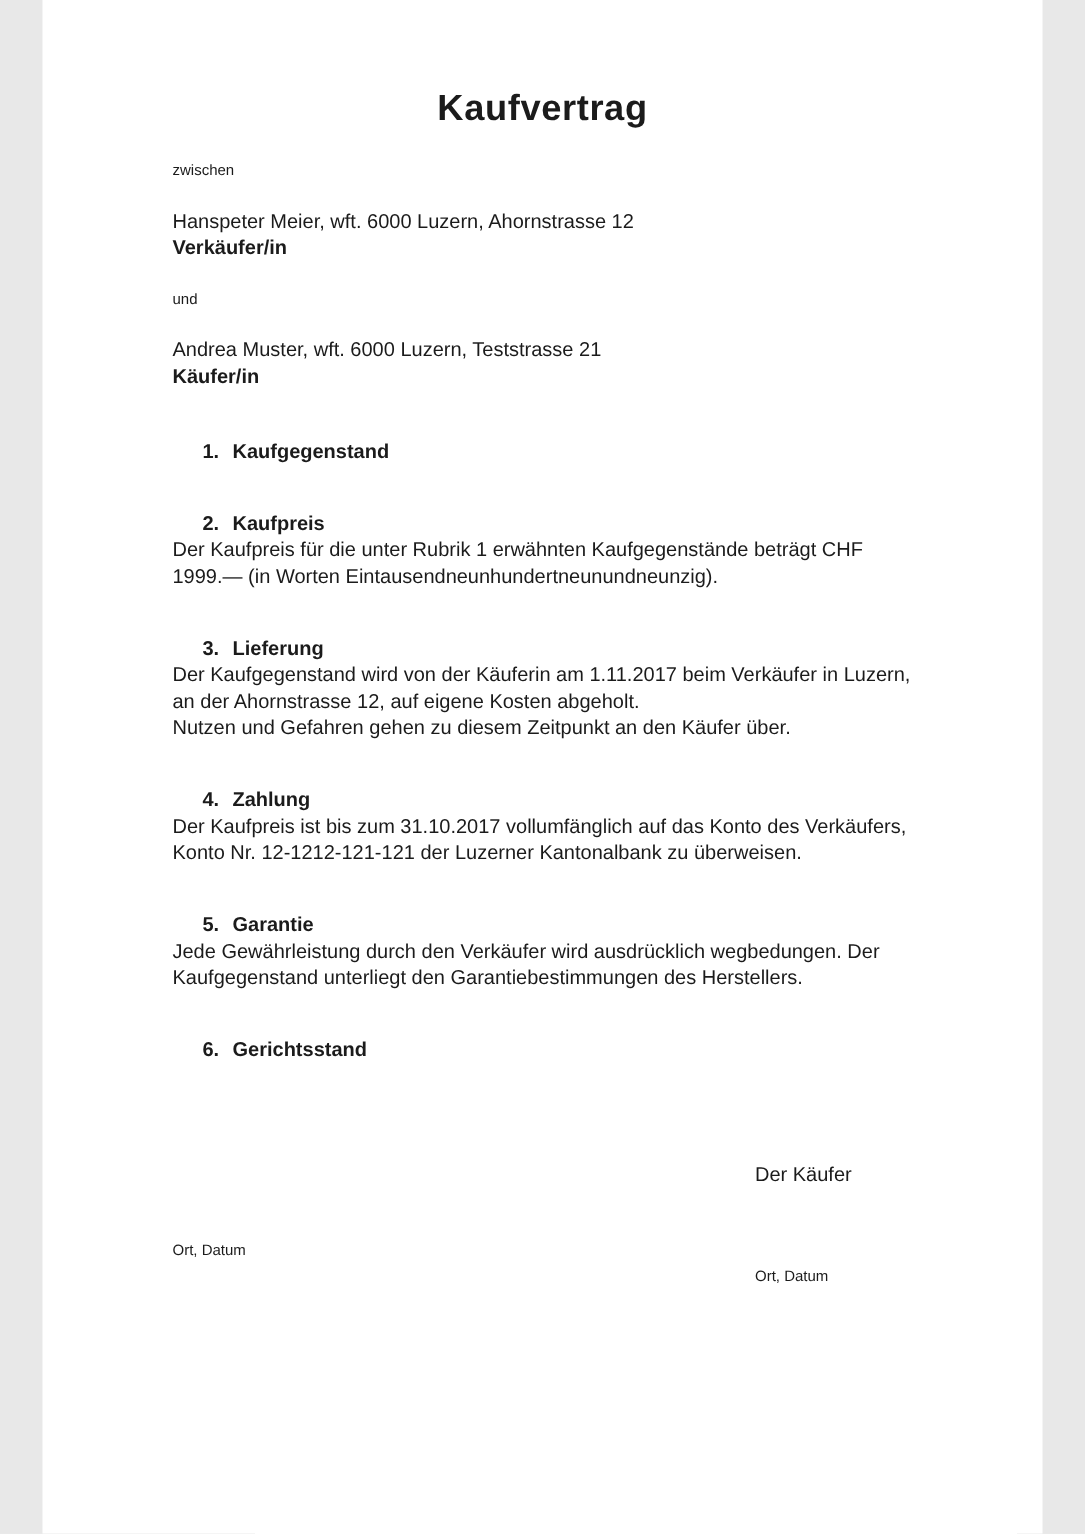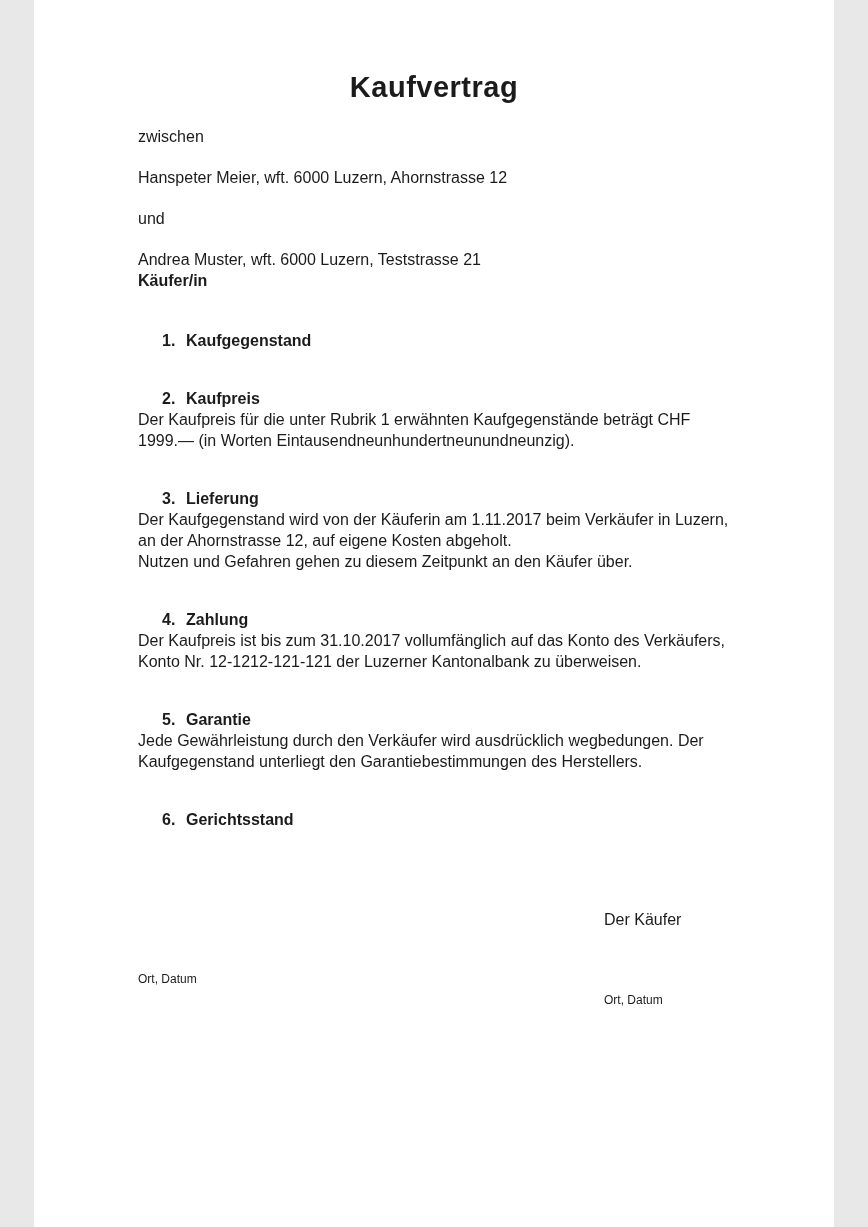--- a/index.html
+++ b/index.html
@@ -24,21 +24,21 @@
     font-size: 29px;
     line-height: 38px;
     font-weight: bold;
     text-align: center;
     letter-spacing: 0.5px;
     
     margin-left: -24px;
   }
 
   .para {
-    font-size: 16px;
+    font-size: 12px;
     line-height: 21px;
     margin-top: 20px;
     white-space: pre-line;
   }
 
   .party-line { margin-top: 20px; }
   .party-role { font-weight: bold; }
   .party-line, .party-role {
     font-size: 16px;
     line-height: 21px;
@@ -88,20 +88,21 @@
 <body>
 
 <div class="page">
 
   <h1 class="doc-title">Kaufvertrag</h1>
 
   <p class="para">zwischen</p>
 
   <div>
     <p class="party-line">Hanspeter Meier, wft. 6000 Luzern, Ahornstrasse 12</p>
+    <p class="party-role">Verkäufer/in</p>
   </div>
 
   <p class="para">und</p>
 
   <div>
     <p class="party-line">Andrea Muster, wft. 6000 Luzern, Teststrasse 21</p>
     <p class="party-role">Käufer/in</p>
   </div>
 
   <section class="clause">

